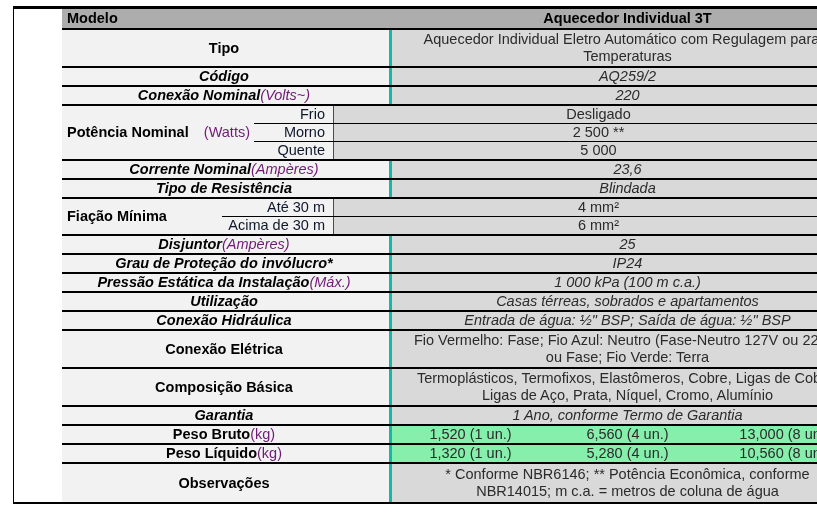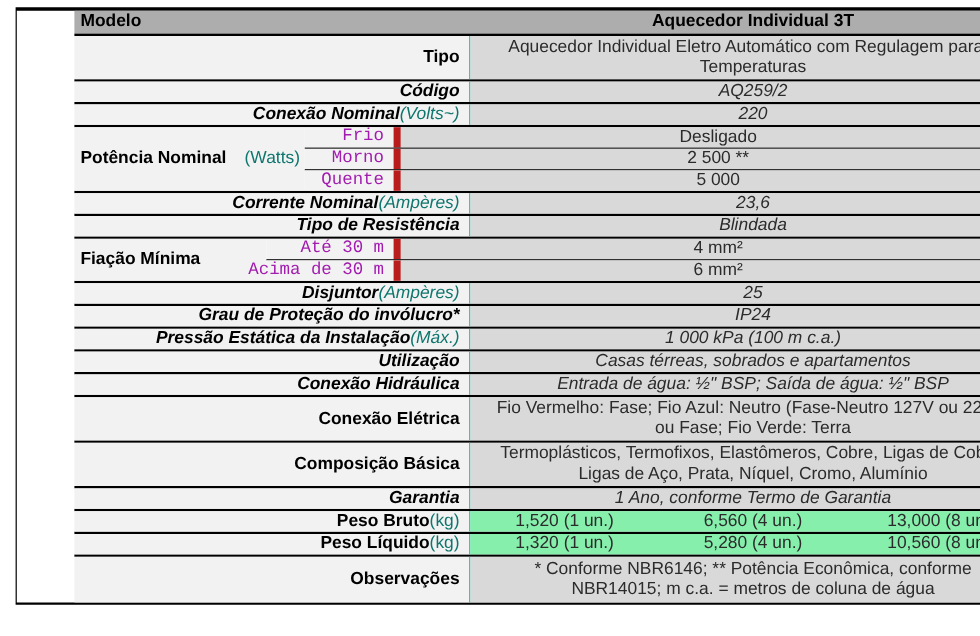--- a/index.html
+++ b/index.html
@@ -55,28 +55,28 @@
   
   .row {
     display: flex;
     border-top: 2px solid #000;
     align-items: stretch;
   }
   .left {
     width: 330px;
     box-sizing: border-box;
     background: #f2f2f2;
-    border-right: 1px solid #14b8a6;
-    display: flex;
-    align-items: center;
-    justify-content: flex-end;
+    border-right: 3px solid #14b8a6;
+    display: flex;
+    align-items: center;
+    justify-content: center;
     padding: 0 8px 0 5px;
   }
   .lbl { font-weight: bold; }
-  .unit { font-weight: normal; color: #0f766e; white-space: nowrap; }
+  .unit { font-weight: normal; color: #701a75; white-space: nowrap; }
   .val {
     width: 471px;
     box-sizing: border-box;
     background: #d9d9d9;
     color: #2b2b2b;
     display: flex;
     align-items: center;
     justify-content: center;
     text-align: center;
     padding: 0 14px;
@@ -102,28 +102,27 @@
     flex-direction: column;
   }
   .subrow {
     display: flex;
     height: 17px;
   }
   .subrow + .subrow { border-top: 1px solid #000; }
   .sublab {
     box-sizing: border-box;
     background: #f2f2f2;
-    border-right: 6px solid #b91c1c;
+    border-right: 1px solid #b91c1c;
     display: flex;
     align-items: center;
     justify-content: flex-end;
     padding-right: 8px;
-    color: #a21caf;
+    color: #0f172a;
     white-space: nowrap;
-    font-family: Liberation Mono, monospace;
   }
   .gw250 ~ .group-rows .sublab { width: 80px; }
   .gw218 ~ .group-rows .sublab { width: 112px; }
   .sval {
     width: 529px;
     box-sizing: border-box;
     background: #d9d9d9;
     color: #2b2b2b;
     display: flex;
     align-items: center;

